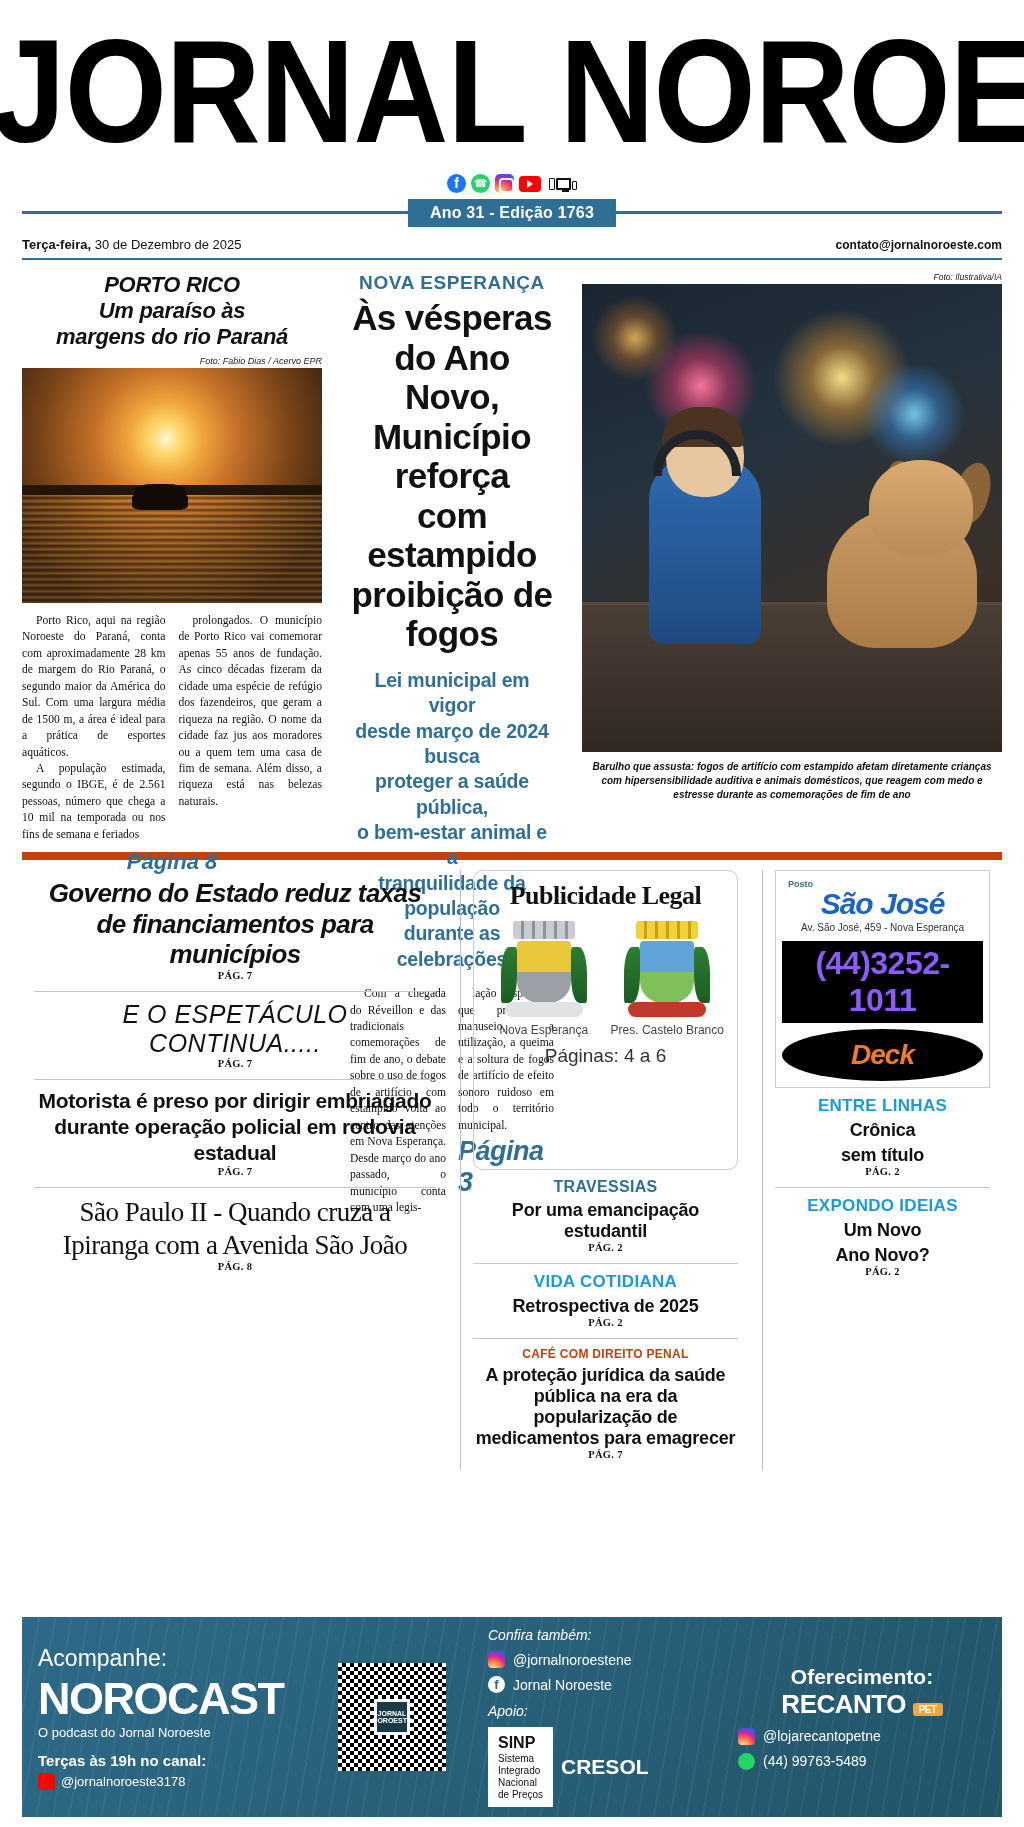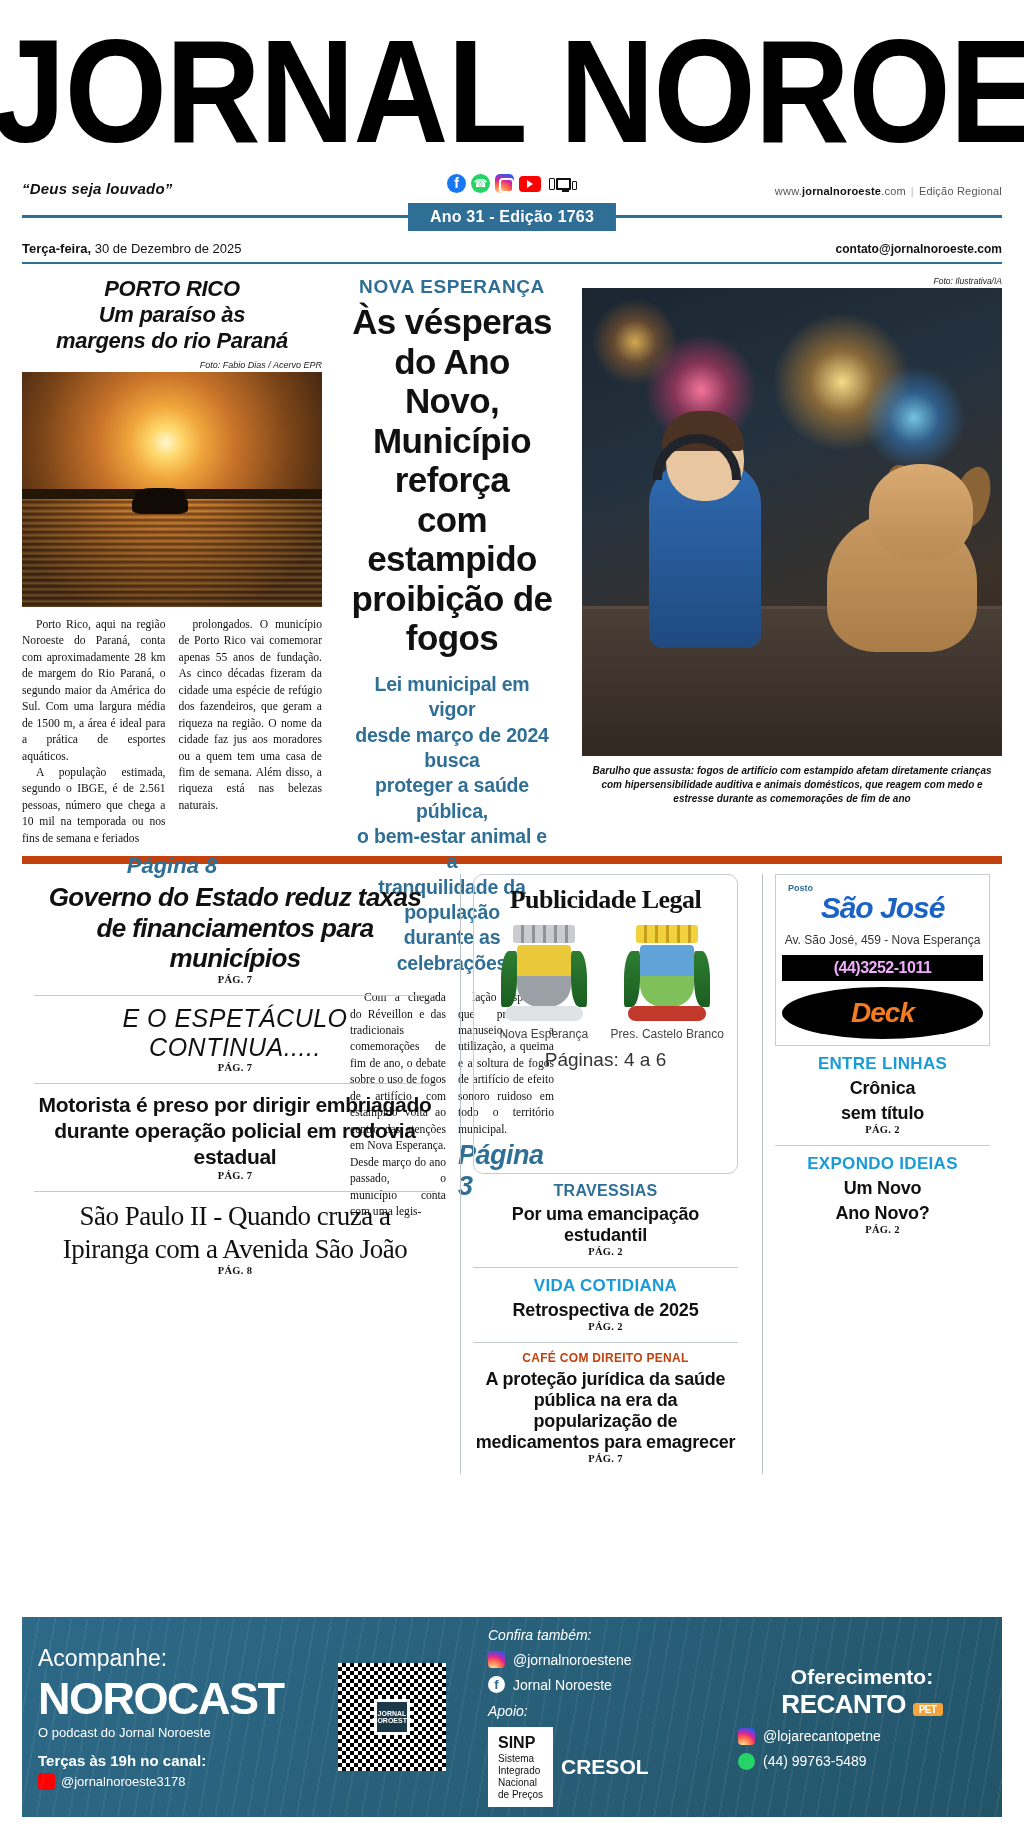--- a/index.html
+++ b/index.html
@@ -217,22 +217,22 @@
   .cyan-kicker { color:#1a9bd7; font-weight:700; font-size: 17px; text-align:center; letter-spacing:.3px; }
   .teal-kicker { color:#c2410c; font-weight:700; font-size: 12px; letter-spacing:.3px; }
   .sub-bold { font-weight:700; font-size: 18px; text-align:center; margin-top: 4px; letter-spacing:-.2px; }
 
   
   .ad-saojose { border:1px solid #c6ccd2; padding: 6px; }
   .ad-sj-top { background:#fff; text-align:center; padding: 2px 0 4px; }
   .ad-sj-posto { font-size: 9px; font-weight:700; color:#2f6f96; text-align:left; padding-left:6px; }
   .ad-sj-name { font-size: 30px; font-weight:700; font-style: italic; color:#1a63c4;
                 letter-spacing:-1px; line-height:1; }
-  .ad-sj-addr { font-size: 12px; color:#333; margin-top:10px; }
-  .ad-phone { background:#000; color:#f0abfc; font-weight:700; font-size: 16px; text-align:center;
+  .ad-sj-addr { font-size: 10px; color:#333; margin-top:3px; }
+  .ad-phone { background:#000; color:#8b5cf6; font-weight:700; font-size: 32px; text-align:center;
               padding: 4px 0; margin-top:4px; letter-spacing:-.5px; }
   .ad-deck { background:#000; border-radius:50%; margin-top:6px; padding: 10px 0; text-align:center; }
   .ad-deck span { color:#f47b20; font-weight:700; font-style:italic; font-size: 28px; letter-spacing:-1px; }
 
   
   .banner {
     position:absolute; left:22px; right:22px; bottom:10px; height: 200px;
     background: linear-gradient(135deg, #2d6a88 0%, #29617c 40%, #225468 100%);
     display:grid; grid-template-columns: 300px 150px 250px 1fr; align-items:center;
     padding: 10px 16px; color:#fff; overflow:hidden;
@@ -283,26 +283,20 @@
       <span class="soc soc-ig"></span>
       <span class="soc soc-yt"></span>
       <span class="soc-dev">
         <span class="dv-phone"></span>
           <span class="dv-mon"></span>
           <span class="dv-tab"></span>
       </span>
     </div>
   </div>
 
-  <div class="meta-row">
-    <div class="motto">“Deus seja louvado”</div>
-    <div class="site-line">
-      <span>www.</span><b>jornalnoroeste</b><span>.com</span><span class="site-sep">|</span><span>Edição Regional</span>
-    </div>
-  </div>
 
   <div class="edition-bar">
     <div class="edition-rule"></div>
     <div class="edition-badge">Ano 31 - Edição 1763</div>
   </div>
 
   <div class="date-row">
     <div>
       <span class="dw">Terça-feira,</span><span> 30 de Dezembro de 2025</span>
     </div>

